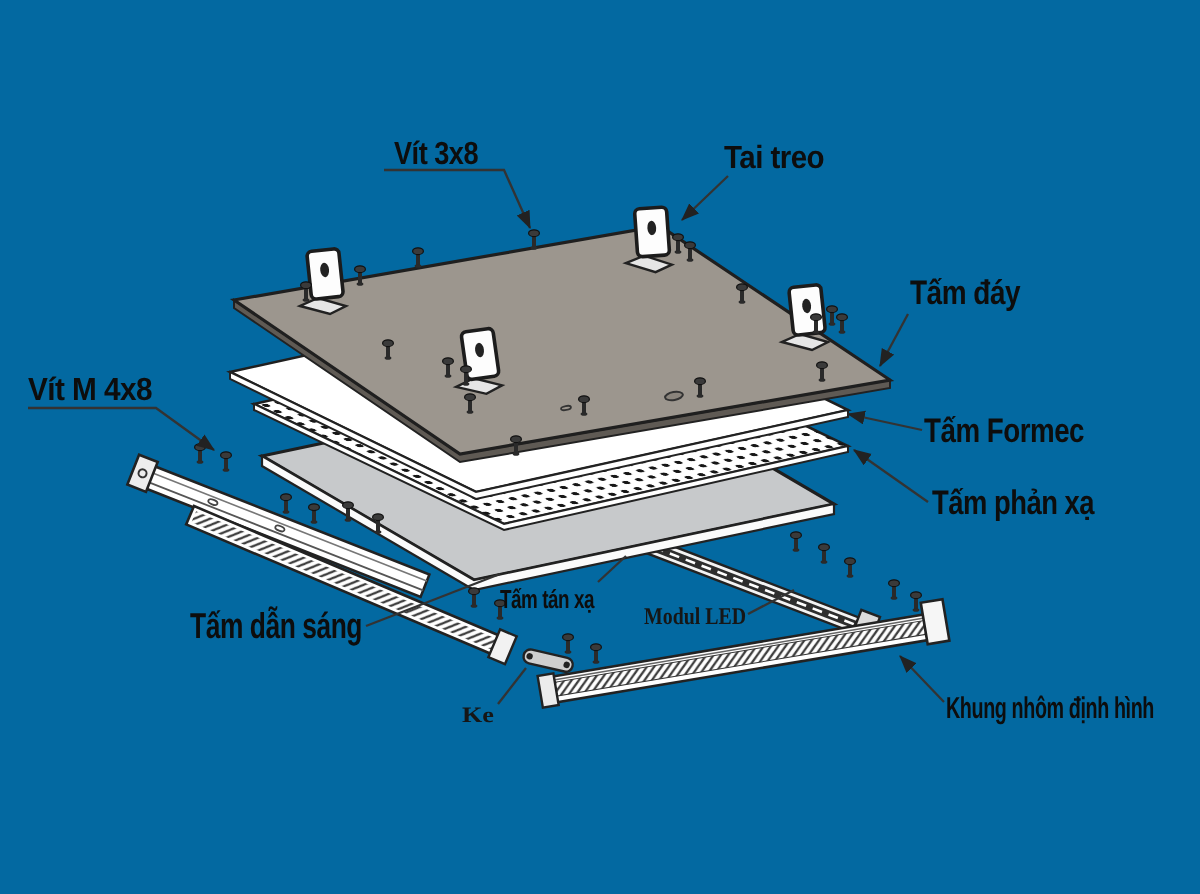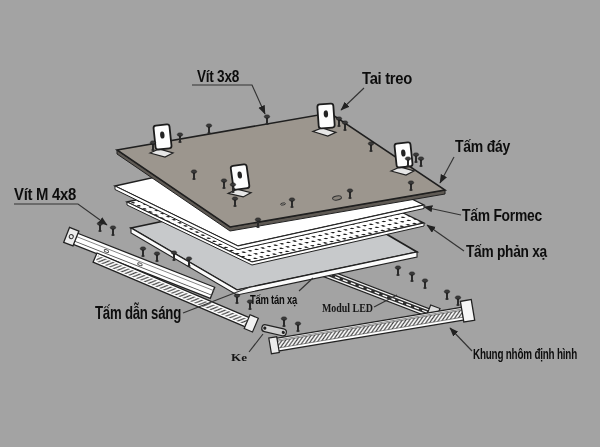--- a/index.html
+++ b/index.html
@@ -1,16 +1,16 @@
 <!DOCTYPE html>
 <html><head>
 <meta charset="utf-8">
 <style>
   html,body{margin:0;padding:0;background:#ffffff;}
-  .stage{position:relative;width:600px;height:447px;background:#a3a3a3;overflow:hidden;
+  .stage{position:relative;width:600px;height:447px;background:#0369a1;overflow:hidden;
          font-family:"Liberation Sans",sans-serif;text-align:right;}
   svg{position:absolute;left:0;top:0;}
   text.lbl{font-family:"Liberation Sans",sans-serif;font-weight:bold;fill:#0d0d0d;letter-spacing:-0.3px;}
   text.lbl-serif{font-family:"Liberation Serif",serif;font-weight:bold;fill:#161616;}
   .leader{stroke:#333;stroke-width:1.15;fill:none;}
   .edge{stroke:#1f1f1f;}
 </style>
 </head>
 <body>
 

